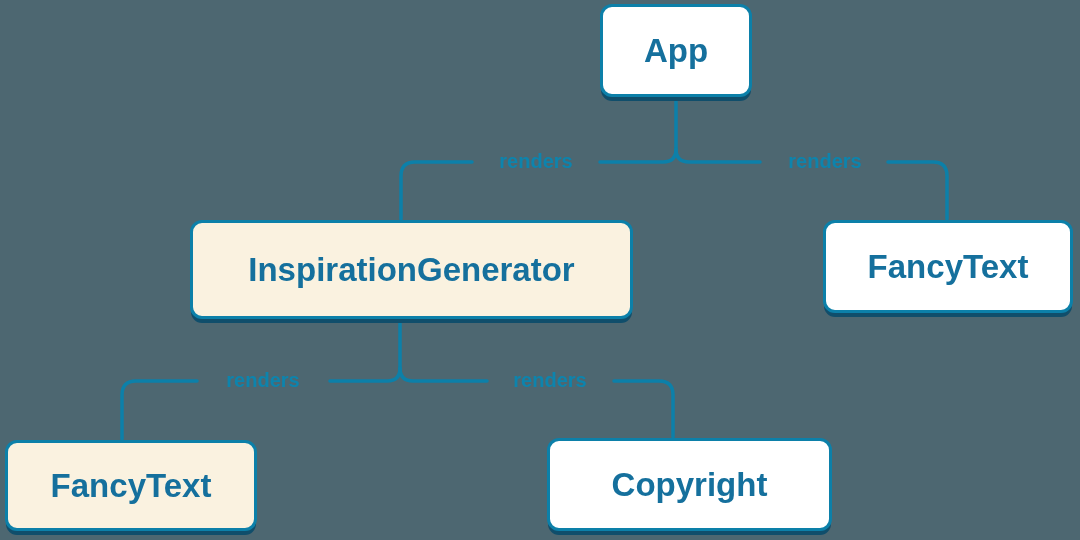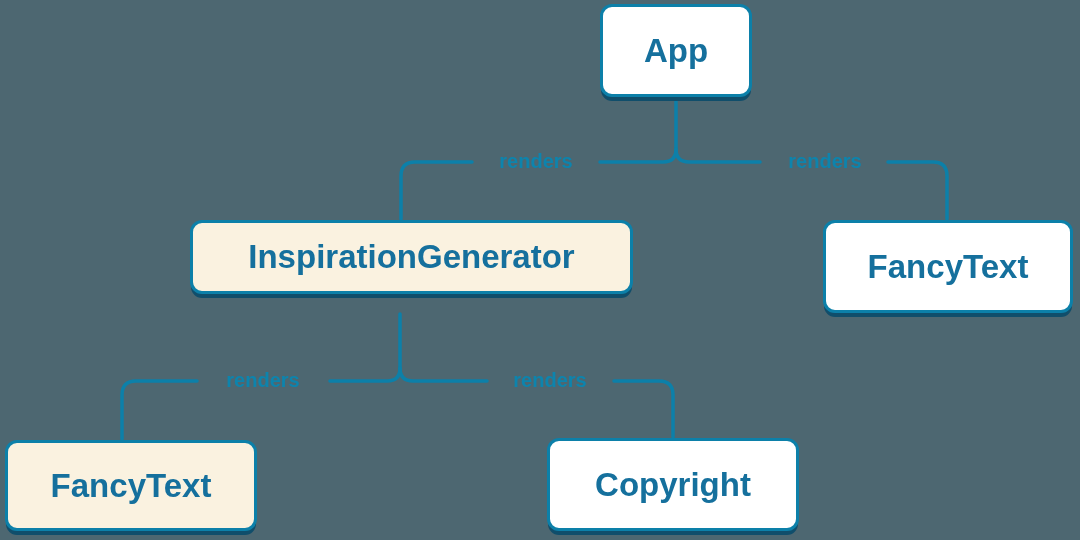--- a/index.html
+++ b/index.html
@@ -72,27 +72,27 @@
 
     <path class="edge-path" d="M400 314 L400 368 Q400 381 387 381 L330 381"></path>
     <path class="edge-path" d="M197 381 L136 381 Q122 381 122 395 L122 439"></path>
 
     <path class="edge-path" d="M400 368 Q400 381 413 381 L487 381"></path>
     <path class="edge-path" d="M614 381 L659 381 Q673 381 673 395 L673 437"></path>
   </svg>
 
   <div class="node" style="left:600px; top:4px; width:152px; height:93px;">App</div>
 
-  <div class="node highlight" style="left:190px; top:220px; width:443px; height:74px;text-align:right;">InspirationGenerator</div>
+  <div class="node highlight" style="left:190px; top:220px; width:443px; height:99px;text-align:right;">InspirationGenerator</div>
 
   <div class="node" style="left:823px; top:220px; width:250px; height:93px;">FancyText</div>
 
   <div class="node highlight" style="left:5px; top:440px; width:252px; height:91px;">FancyText</div>
 
-  <div class="node" style="left:547px; top:438px; width:252px; height:93px;">Copyright</div>
+  <div class="node" style="left:547px; top:438px; width:285px; height:93px;">Copyright</div>
 
   <span class="edge-label" style="left:536px; top:161px;">renders</span>
 
   <span class="edge-label" style="left:825px; top:161px;">renders</span>
 
   <span class="edge-label" style="left:263px; top:380px;">renders</span>
 
   <span class="edge-label" style="left:550px; top:380px;">renders</span>
 
 </div>

